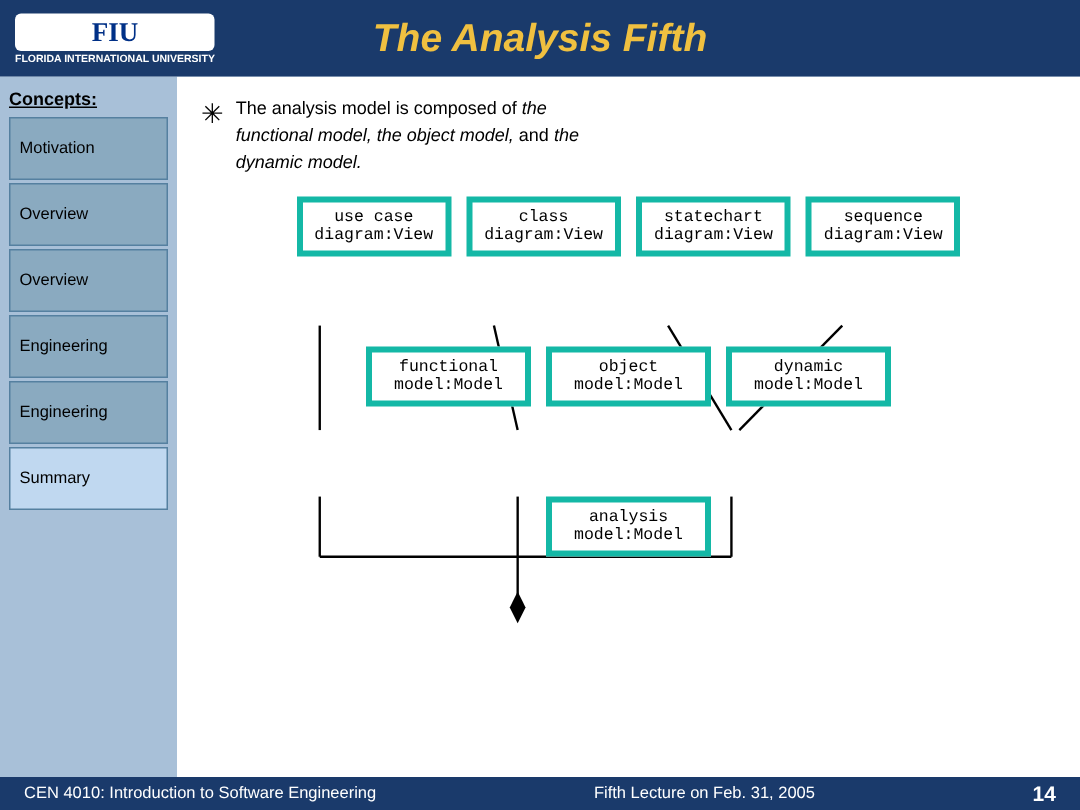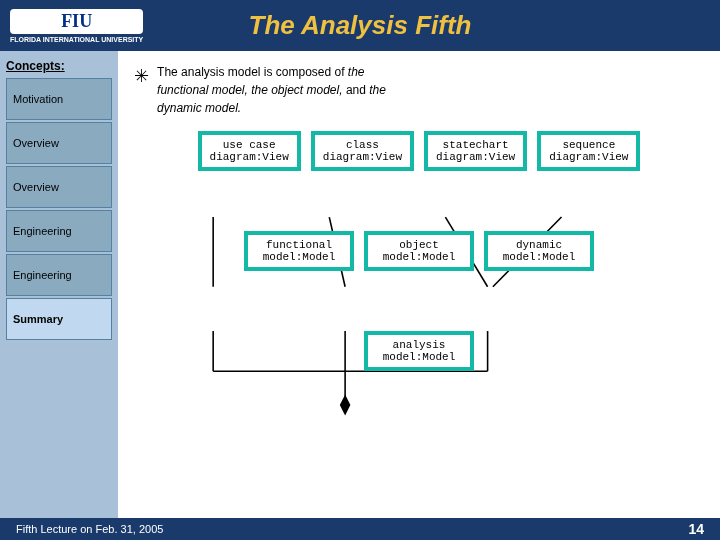--- a/index.html
+++ b/index.html
@@ -81,21 +81,21 @@
       border: 1px solid #5580a0;
       color: #000;
       font-size: 11px;
       padding: 14px 6px;
       margin-bottom: 2px;
       cursor: pointer;
       font-family: Arial, sans-serif;
     }
     .sidebar-item.active {
       background: #c0d8f0;
-      font-weight: bold;
+      font-weight: normal;
     }
 
     
     .content {
       flex: 1;
       background: white;
       padding: 12px 16px 8px 16px;
       display: flex;
       flex-direction: column;
       overflow: hidden;
@@ -253,15 +253,16 @@
       <div style="height: 52px; flex-shrink:0;"></div>
 
       <div class="uml-row" style="position:relative; z-index:1; width:100%;">
         <div class="uml-box wide">analysis<br>model:Model</div>
       </div>
     </div>
   </div>
 </div>
 
 <div class="footer">
+  <span>CEN 4010: Introduction to Software Engineering</span>
   <span>Fifth Lecture on Feb. 31, 2005</span>
   <span class="footer-page">14</span>
 </div>
 
 </body></html>

